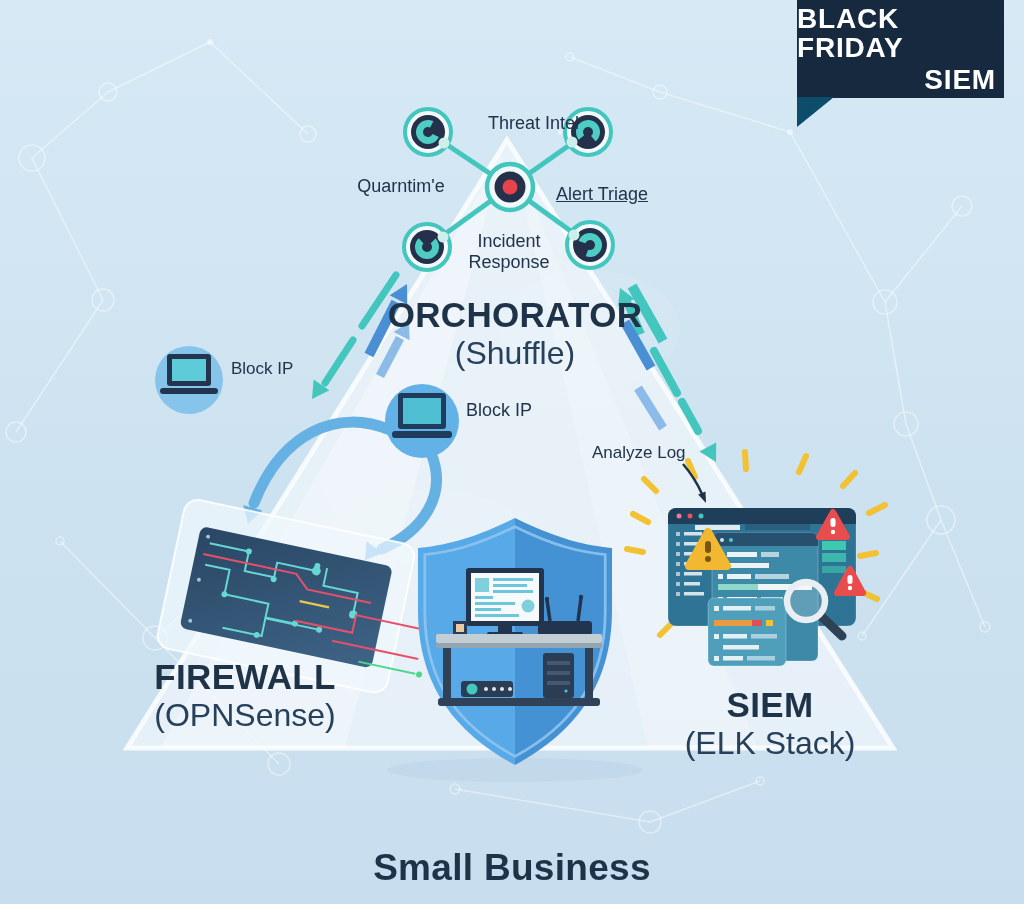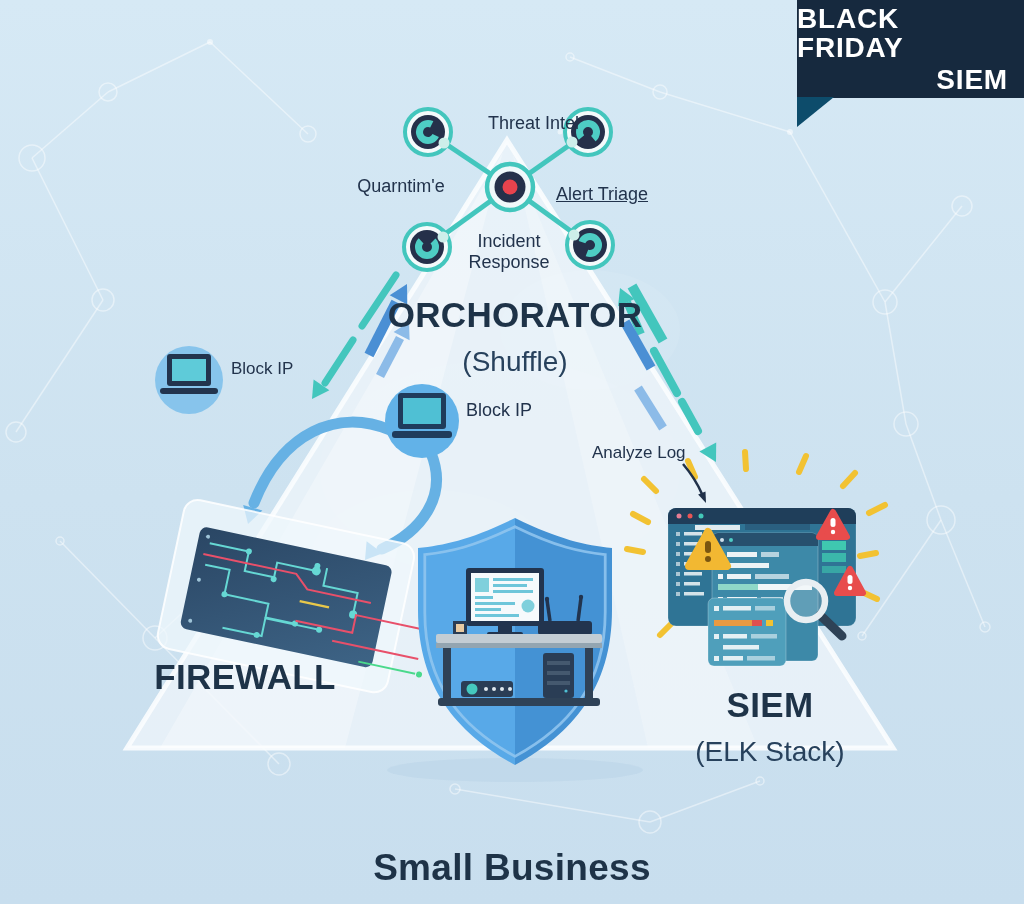--- a/index.html
+++ b/index.html
@@ -7,26 +7,26 @@
     position:relative;width:1024px;height:904px;overflow:hidden;
     font-family:"Liberation Sans",sans-serif;
     background:linear-gradient(180deg,#d6e9f5 0%,#cde2f0 55%,#c8deee 100%);
   }
   #scene{position:absolute;left:0;top:0;}
   .lbl{position:absolute;color:#22334c;line-height:1.18;}
   .lbl.center{text-align:center;}
   .node-lbl{font-size:18px;font-weight:500;}
   .small-lbl{font-size:17px;font-weight:500;}
   .title-block .t1{font-weight:bold;font-size:35px;color:#1e3348;letter-spacing:.3px;}
-  .title-block .t2{font-size:28px;color:#27415c;margin-top:10px;}
+  .title-block .t2{font-size:32px;color:#27415c;margin-top:0;}
   #footer-title{font-size:37px;font-weight:bold;color:#1e3348;letter-spacing:.3px;}
   #banner{
-    position:absolute;left:797px;top:0;width:227px;height:98px;background:#16293e;
+    position:absolute;left:797px;top:0;width:207px;height:98px;background:#16293e;
     display:flex;flex-direction:column;justify-content:center;align-items:flex-end;
-    box-sizing:border-box;padding-right:16px;row-gap:2px;
+    box-sizing:border-box;padding-right:8px;row-gap:2px;
   }
   #banner .b-line{color:#ffffff;font-weight:bold;font-size:28px;letter-spacing:.8px;line-height:1.05;}
   #banner-fold{
     position:absolute;left:797px;top:97px;width:0;height:0;
     border-top:30px solid #0d4c6b;border-right:37px solid transparent;
   }
 </style>
 </head>
 <body>
 
@@ -414,20 +414,21 @@
   <div class="t1">ORCHORATOR</div>
   <div class="t2">(Shuffle)</div>
 </div>
 
 <div class="lbl small-lbl" style="left:231px;top:359px;">Block IP</div>
 <div class="lbl small-lbl" style="left:466px;top:400px;font-size:18px;">Block IP</div>
 <div class="lbl small-lbl" style="left:592px;top:443px;">Analyze Log</div>
 
 <div class="lbl center title-block" style="left:145px;top:656px;width:200px;">
   <div class="t1">FIREWALL</div>
+  <div class="t2">(OPNSense)</div>
 </div>
 
 <div class="lbl center title-block" style="left:670px;top:684px;width:200px;">
   <div class="t1">SIEM</div>
   <div class="t2">(ELK Stack)</div>
 </div>
 
 <div class="lbl center" id="footer-title" style="left:262px;top:846px;width:500px;text-align:center;">Small Business</div>
 
 <div id="banner">

